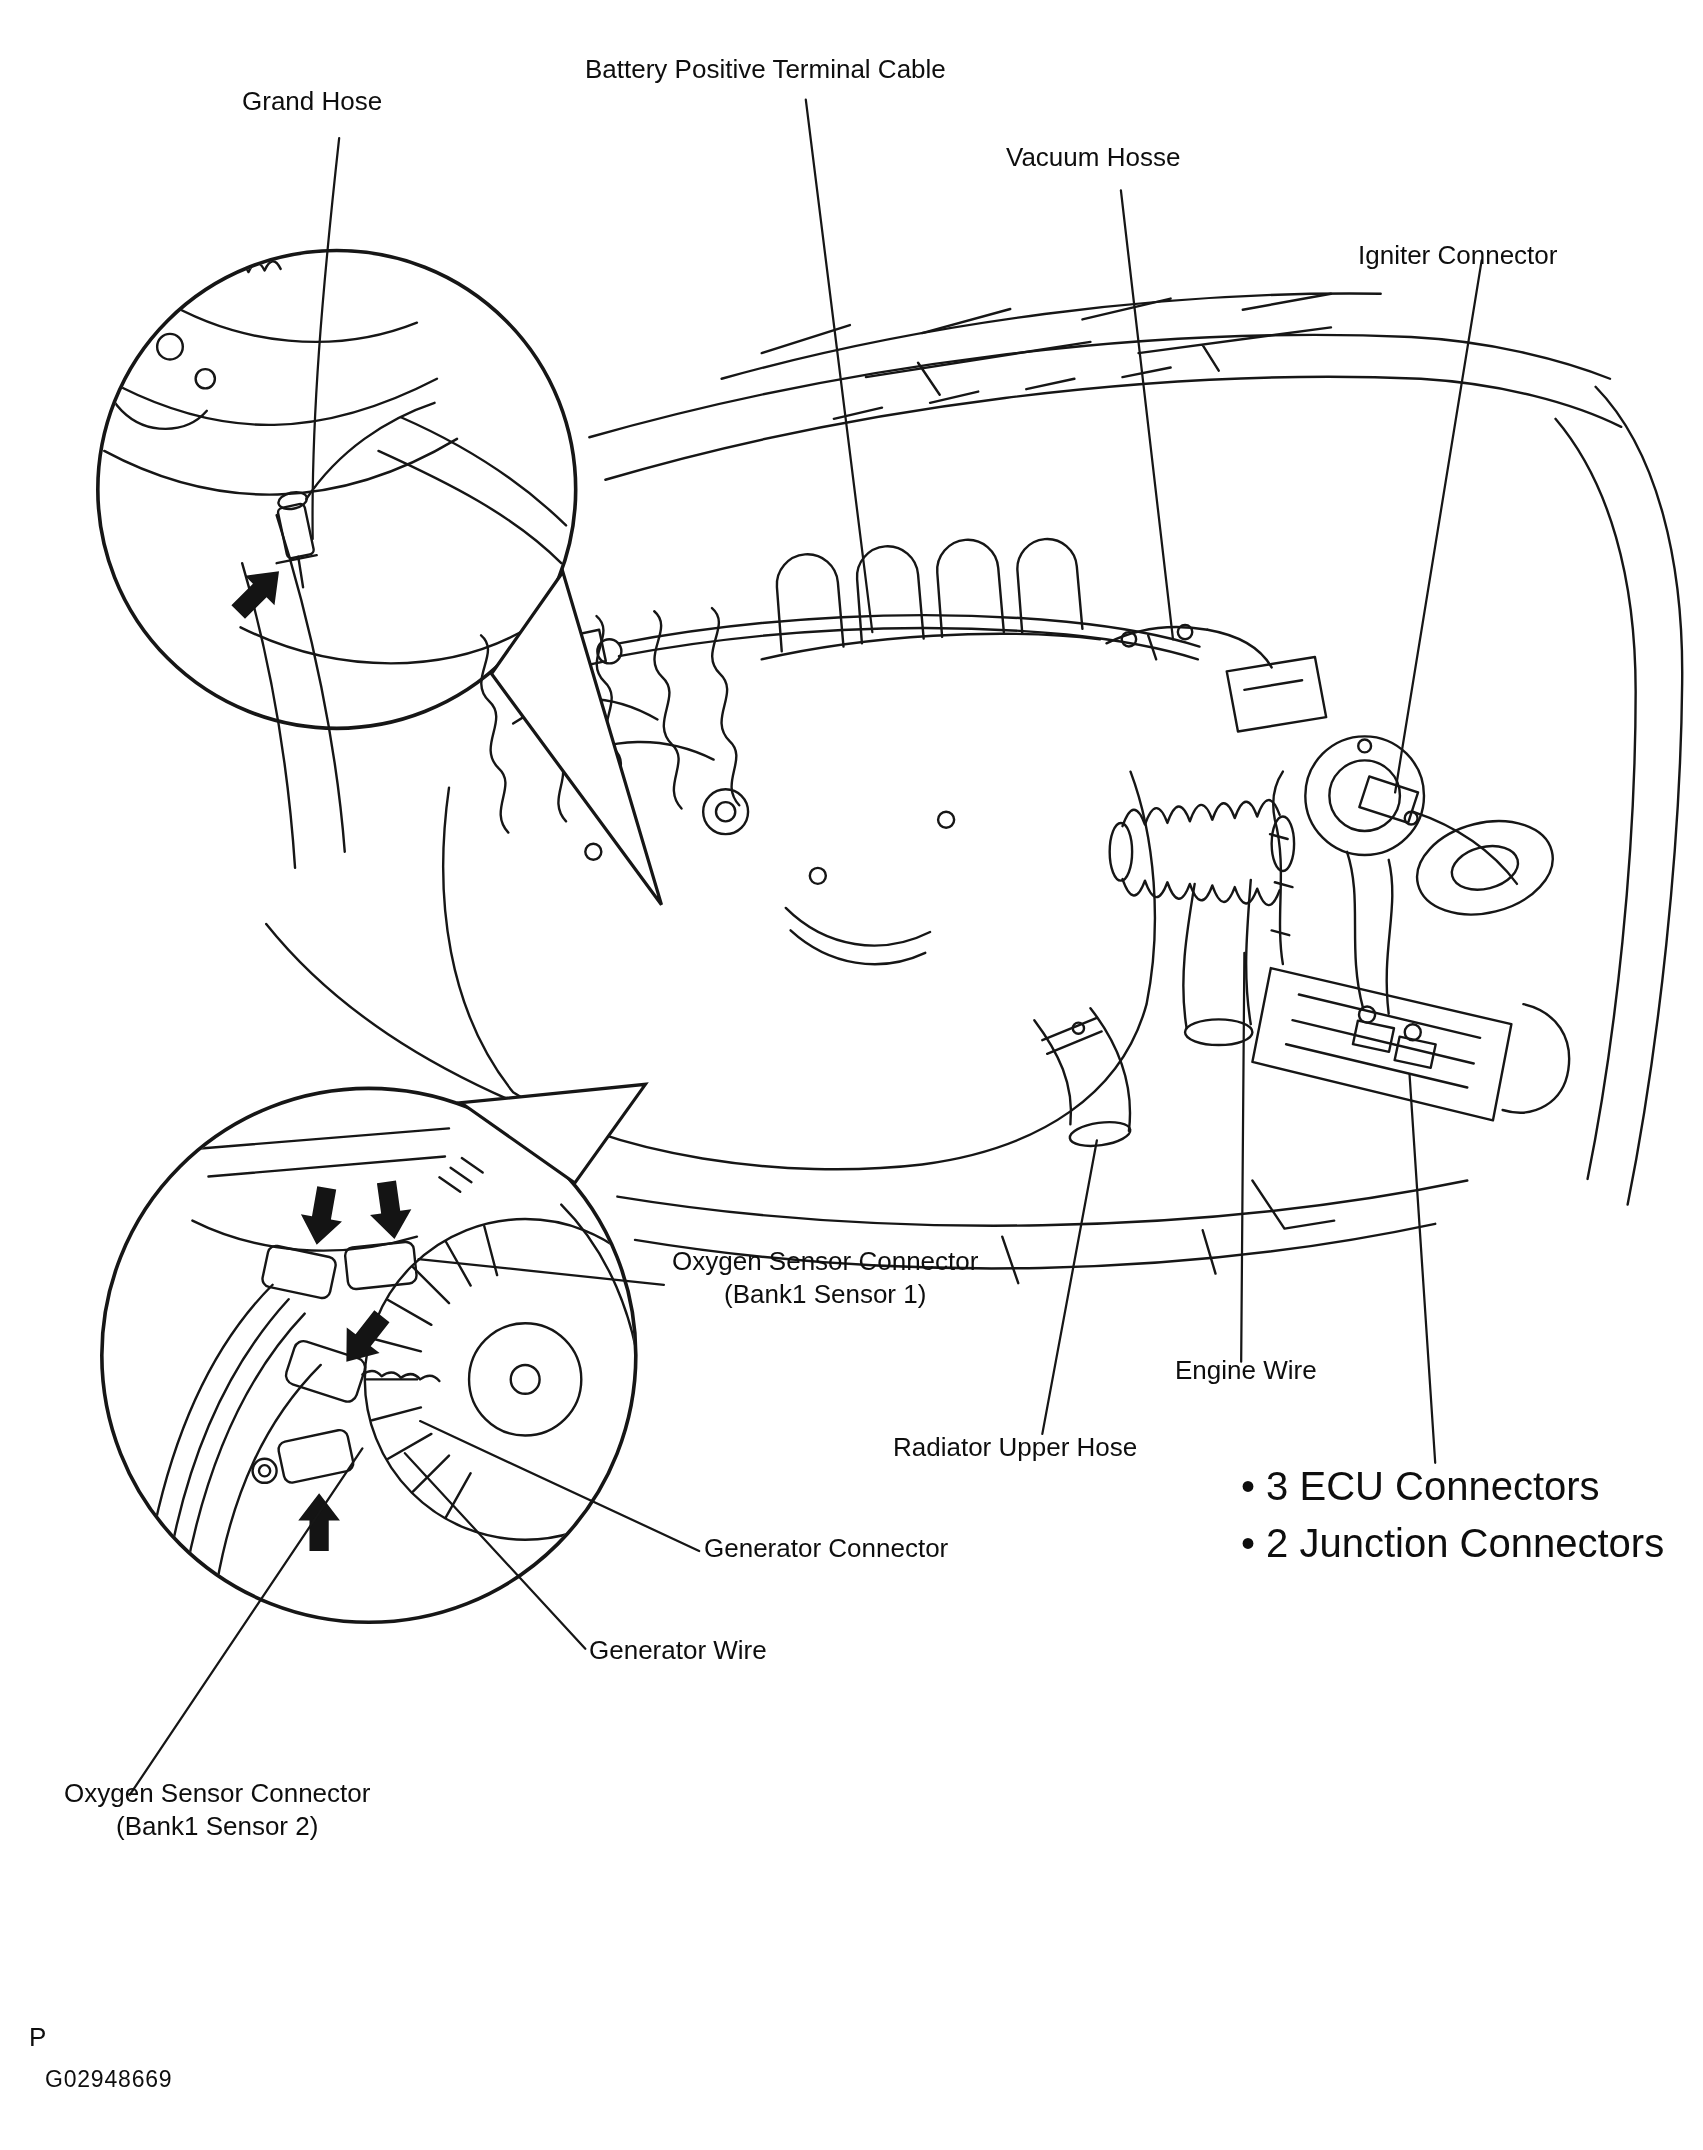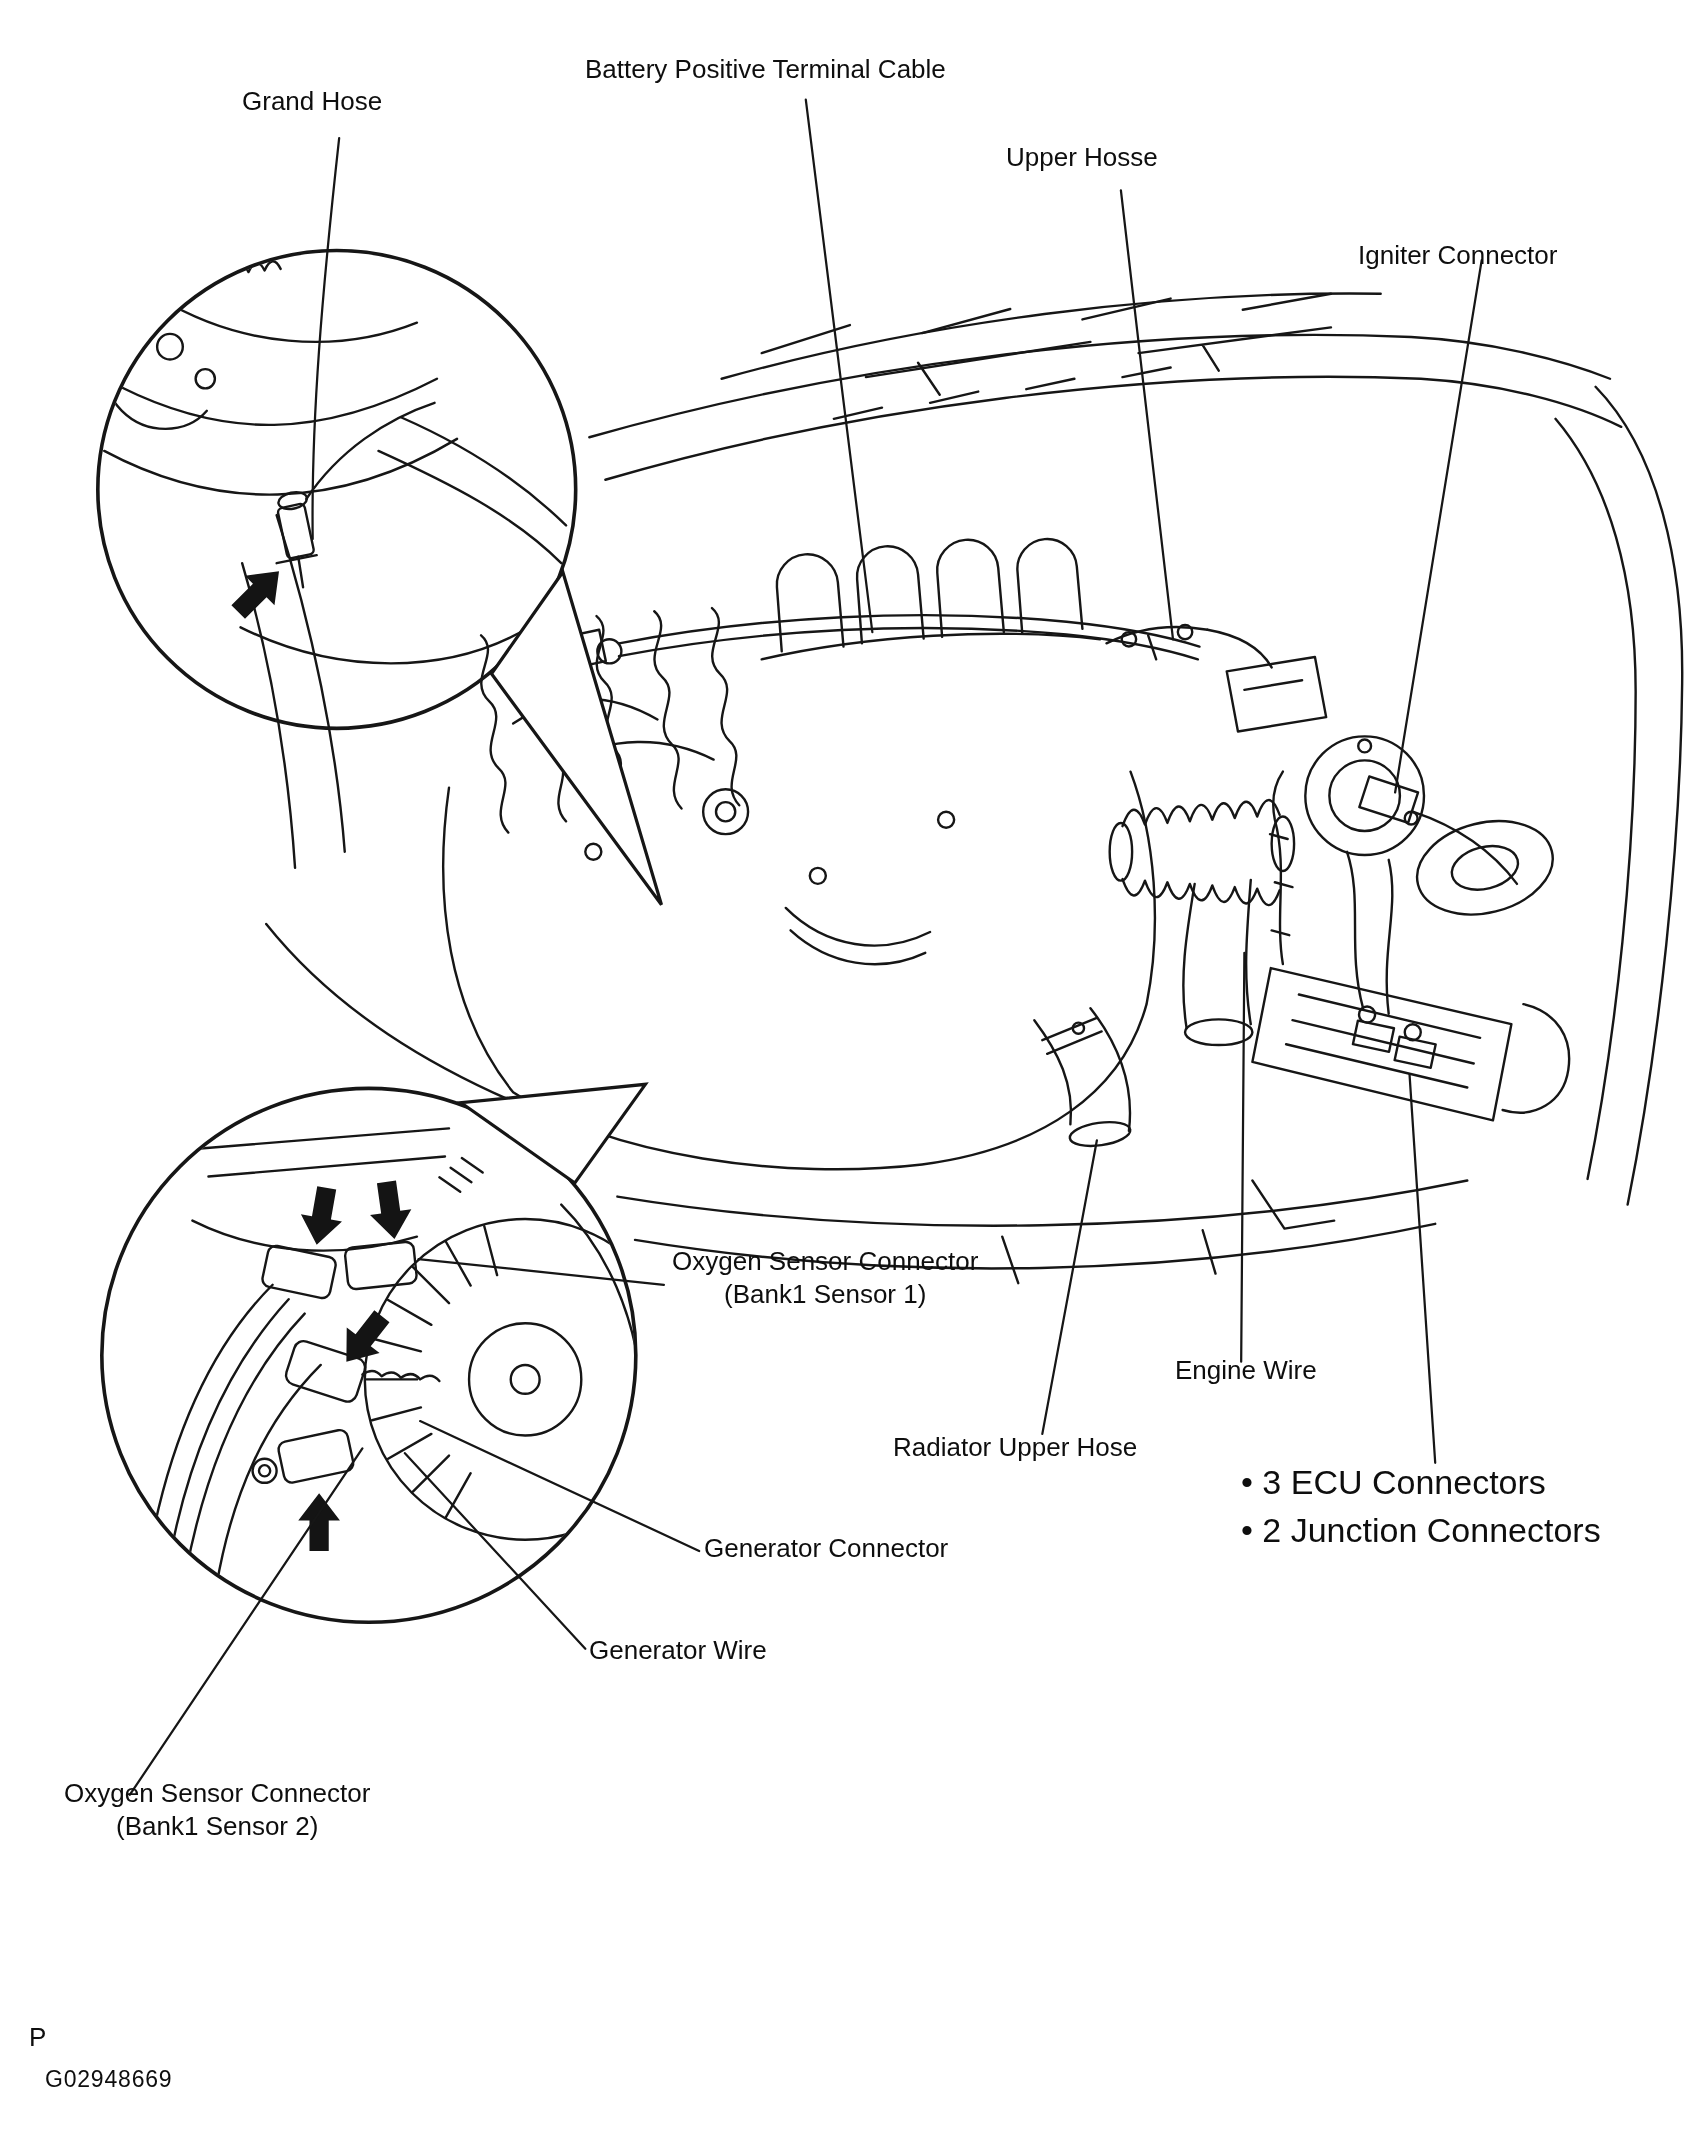--- a/index.html
+++ b/index.html
@@ -2,21 +2,21 @@
 <html style="font-size:13px"><head>
 <meta charset="utf-8">
 <style>
   html,body{margin:0;padding:0;background:#ffffff;}
   .page{
     position:relative;width:1703px;height:2151px;background:#ffffff;
     font-family:"Liberation Sans",sans-serif;color:#0e0e0e;overflow:hidden;
   }
   svg.art{position:absolute;left:0;top:0;}
   .label{position:absolute;font-size:26px;line-height:1.26;white-space:nowrap;color:#0e0e0e;text-align:center;}
-  .notes-block{position:absolute;font-size:34px;line-height:1.42;white-space:nowrap;color:#0e0e0e;}
+  .notes-block{position:absolute;font-size:40px;line-height:1.42;white-space:nowrap;color:#0e0e0e;}
   .page-marker{position:absolute;font-size:26px;color:#0e0e0e;}
   .figure-code{position:absolute;font-size:23px;letter-spacing:0.8px;color:#0e0e0e;}
 </style>
 </head>
 <body>
 
 <div class="page">
 
   <svg class="art" width="1703" height="2151" viewBox="0 0 2124 2682">
     <defs>
@@ -195,21 +195,21 @@
       <path d="M 872,1934 L 524,1772"></path>
       <path d="M 730,2056 L 505,1812"></path>
       <path d="M 162,2238 L 452,1806"></path>
     </g>
   </svg>
 
   <div class="label" style="left:242px;top:85px;">Grand Hose</div>
 
   <div class="label" style="left:585px;top:53px;">Battery Positive Terminal Cable</div>
 
-  <div class="label" style="left:1006px;top:141px;">Upper Hosse</div>
+  <div class="label" style="left:1006px;top:141px;">Vacuum Hosse</div>
 
   <div class="label" style="left:1358px;top:215px;margin-top:24px;">Igniter Connector</div>
 
   <div class="label" style="left:672px;top:1245px;">
     <div>Oxygen Sensor Connector</div>
     <div>(Bank1 Sensor 1)</div>
   </div>
 
   <div class="label" style="left:1175px;top:1354px;">Engine Wire</div>
 

